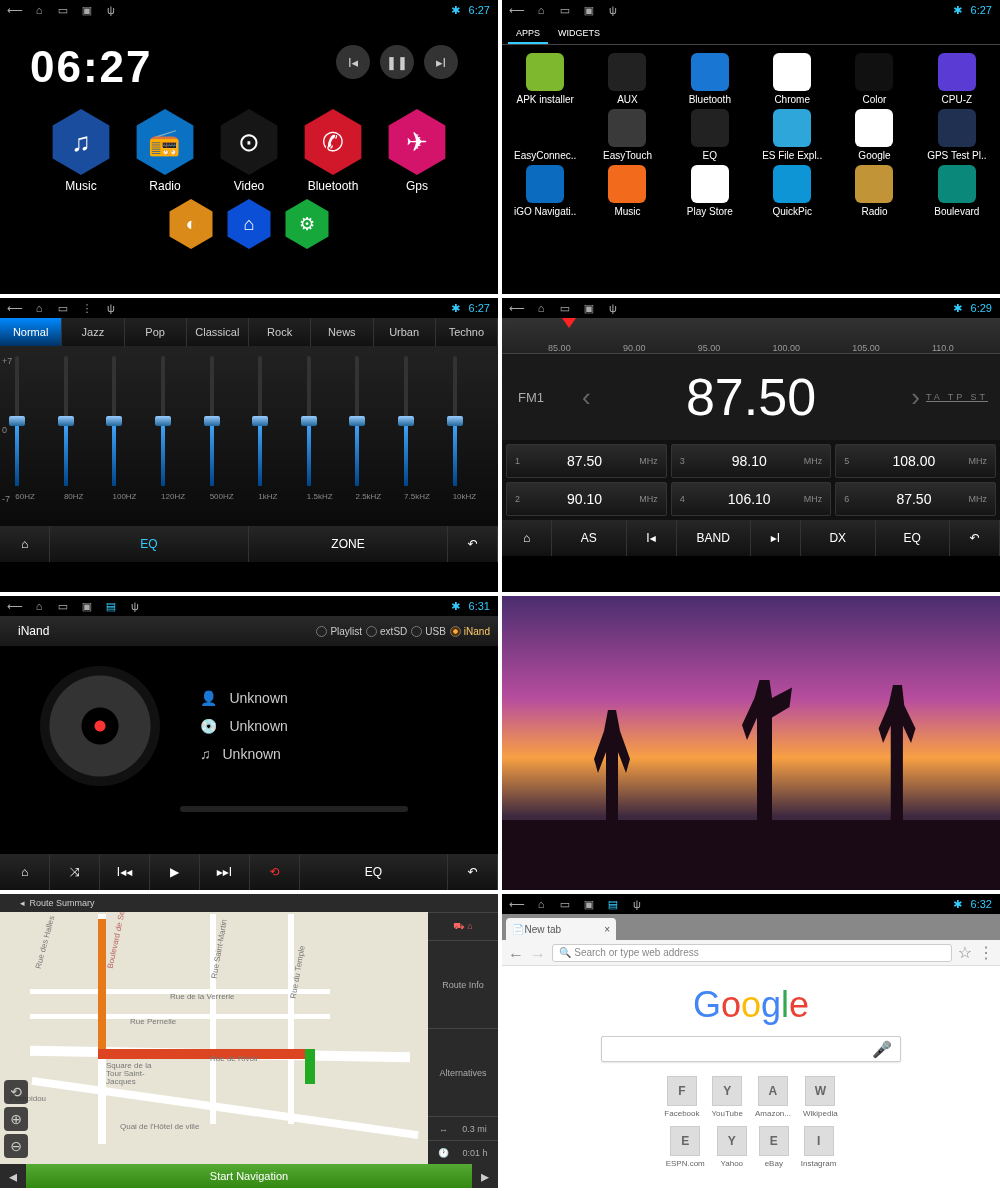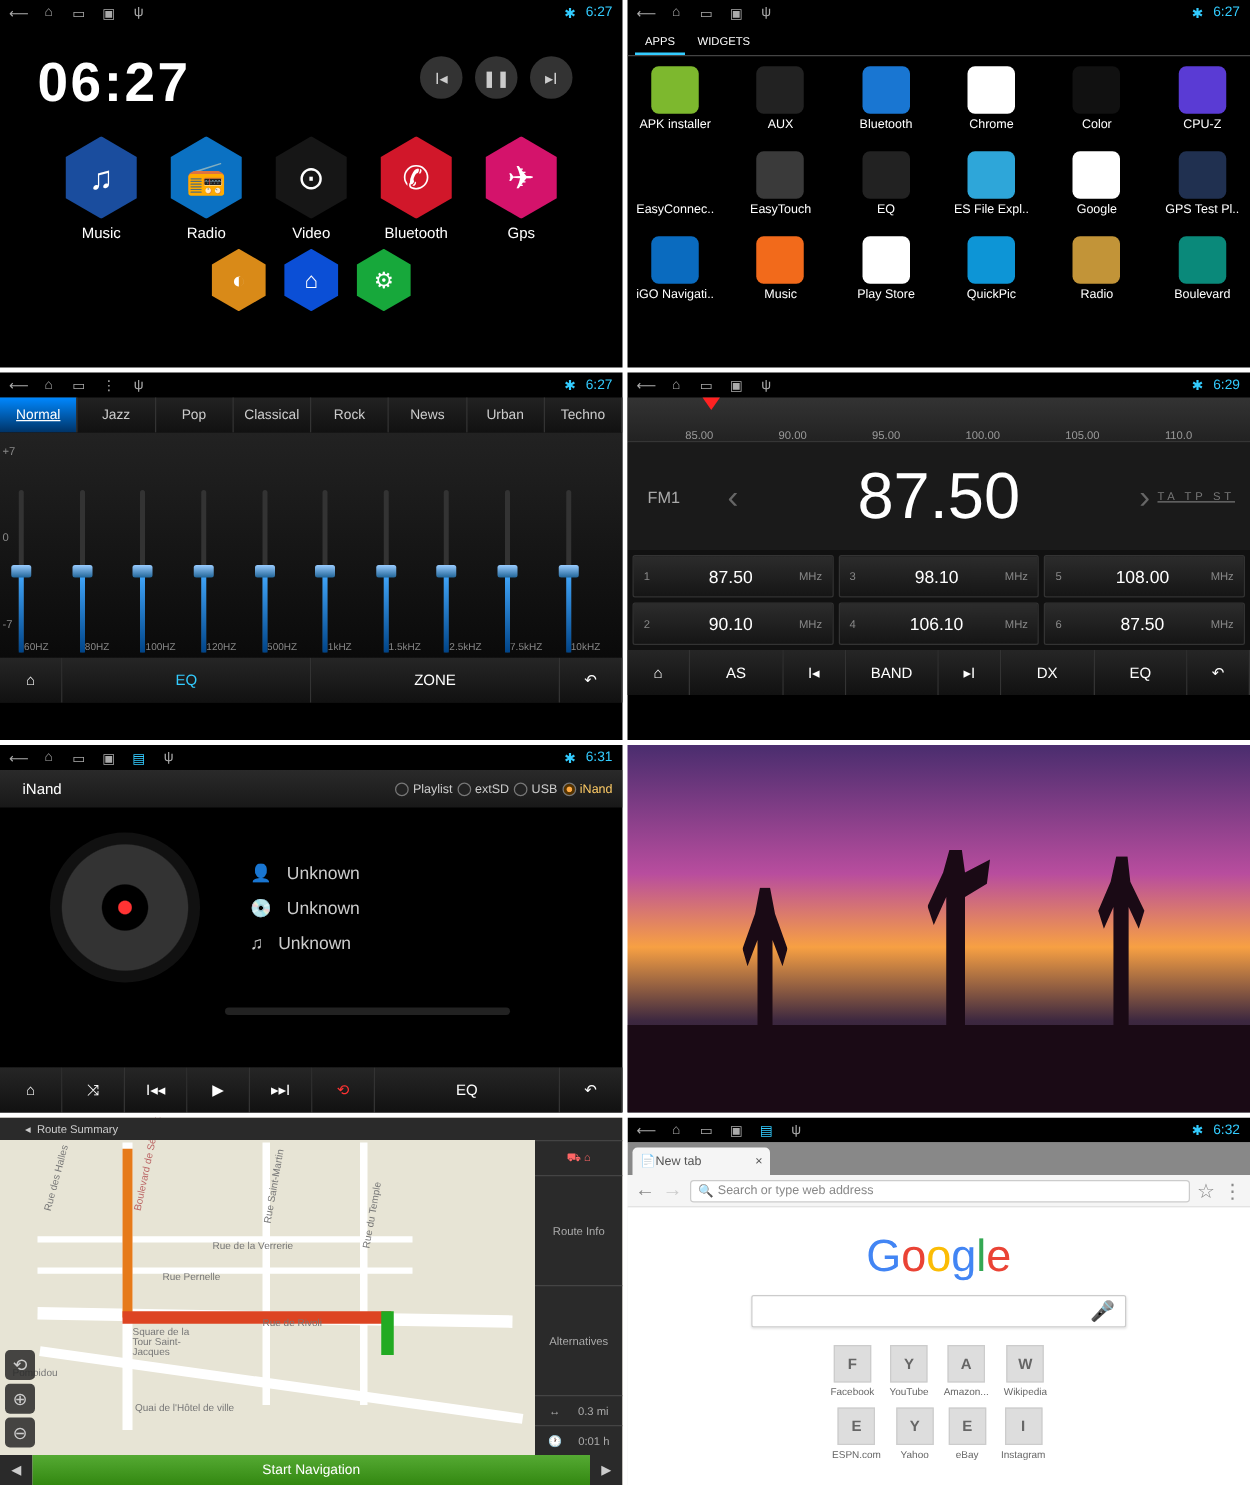--- a/index.html
+++ b/index.html
@@ -21,31 +21,31 @@
 .hex{width:76px;height:88px;position:relative;display:flex;flex-direction:column;align-items:center;justify-content:center;}
 .hex-shape{width:66px;height:66px;clip-path:polygon(50% 0,93% 25%,93% 75%,50% 100%,7% 75%,7% 25%);display:flex;align-items:center;justify-content:center;}
 .hex-label{color:#fff;font-size:12px;margin-top:4px;}
 .hexrow2{display:flex;justify-content:center;gap:8px;margin-top:4px;}
 .hex-sm{width:50px;height:50px;clip-path:polygon(50% 0,93% 25%,93% 75%,50% 100%,7% 75%,7% 25%);display:flex;align-items:center;justify-content:center;}
 
 
 .p2-tabs{display:flex;gap:2px;padding:4px 6px 0 6px;border-bottom:1px solid #444;}
 .p2-tab{color:#fff;font-size:9px;padding:4px 8px;}
 .p2-tab.active{border-bottom:2px solid #3cf;}
-.p2-grid{display:grid;grid-template-columns:repeat(6,1fr);gap:16px;padding:8px 4px;}
+.p2-grid{display:grid;grid-template-columns:repeat(6,1fr);gap:4px;padding:8px 4px;}
 .app{display:flex;flex-direction:column;align-items:center;color:#fff;font-size:10px;}
 .app-ico{width:38px;height:38px;border-radius:6px;margin-bottom:3px;display:flex;align-items:center;justify-content:center;font-size:20px;}
 
 
 .eq-tabs{display:flex;background:linear-gradient(#222,#111);}
 .eq-tab{flex:1;text-align:center;color:#ccc;font-size:11px;padding:8px 2px;border-right:1px solid #333;}
-.eq-tab.active{background:linear-gradient(#08f,#036);color:#fff;text-decoration:underline;}
+.eq-tab.active{background:linear-gradient(#08f,#036);color:#fff;}
 .eq-sliders{display:flex;justify-content:space-around;padding:10px 6px 4px;background:linear-gradient(#222,#0a0a0a);height:180px;position:relative;}
 .eq-scale{position:absolute;left:2px;top:10px;bottom:22px;width:14px;color:#888;font-size:9px;display:flex;flex-direction:column;justify-content:space-between;}
-.eq-col{display:flex;flex-direction:row;align-items:flex-end;width:30px;}
+.eq-col{display:flex;flex-direction:column;align-items:flex-start;width:30px;}
 .eq-track{width:4px;height:130px;background:#333;position:relative;border-radius:2px;}
 .eq-fill{position:absolute;bottom:0;width:100%;background:linear-gradient(#4af,#048);}
 .eq-knob{position:absolute;width:16px;height:10px;background:linear-gradient(#9cf,#269);left:-6px;border-radius:2px;}
 .eq-lbl{color:#888;font-size:8px;margin-top:6px;}
 .eq-bottom{display:flex;background:#1a1a1a;height:36px;}
 .eq-btn{flex:1;display:flex;align-items:center;justify-content:center;color:#fff;font-size:12px;border-right:1px solid #333;background:linear-gradient(#262626,#111);}
 .eq-btn.home{flex:0 0 50px;}
 .eq-btn.active{color:#3cf;}
 
 
@@ -544,21 +544,21 @@
  <div class="route" style="left:98px;top:25px;width:8px;height:135px;background:#e67a1a;"></div>
  <div class="route" style="left:98px;top:155px;width:215px;height:10px;background:#d42;"></div>
  <div class="route" style="left:305px;top:155px;width:10px;height:35px;background:#2a2;"></div>
  <div class="street-lbl" style="left:110px;top:70px;transform:rotate(-78deg);transform-origin:left;color:#b66;">Boulevard de Sébastopol</div>
  <div class="street-lbl" style="left:210px;top:160px;">Rue de Rivoli</div>
  <div class="street-lbl" style="left:130px;top:123px;">Rue Pernelle</div>
  <div class="street-lbl" style="left:170px;top:98px;">Rue de la Verrerie</div>
  <div class="street-lbl" style="left:293px;top:100px;transform:rotate(-80deg);transform-origin:left;">Rue du Temple</div>
  <div class="street-lbl" style="left:214px;top:80px;transform:rotate(-80deg);transform-origin:left;">Rue Saint-Martin</div>
  <div class="street-lbl" style="left:38px;top:70px;transform:rotate(-75deg);transform-origin:left;">Rue des Halles</div>
- <div class="street-lbl" style="left:108px;top:228px;">Quai de l'Hôtel de ville</div>
+ <div class="street-lbl" style="left:120px;top:228px;">Quai de l'Hôtel de ville</div>
  <div class="street-lbl" style="left:106px;top:168px;width:50px;line-height:1;">Square de la Tour Saint-Jacques</div>
  <div class="street-lbl" style="left:10px;top:200px;">Pompidou</div>
  <div class="p7-top"><span>◂</span>&nbsp;&nbsp;<span>Route Summary</span></div>
  <div class="p7-side">
   <div class="p7-sbtn" style="flex:0 0 28px;color:#f66">⛟ ⌂</div>
   <div class="p7-sbtn">Route Info</div>
   <div class="p7-sbtn">Alternatives</div>
   <div class="p7-sbtn" style="flex:0 0 24px;justify-content:space-around;padding:0 4px;">
     <span>↔</span>
           <span>0.3 mi</span>

